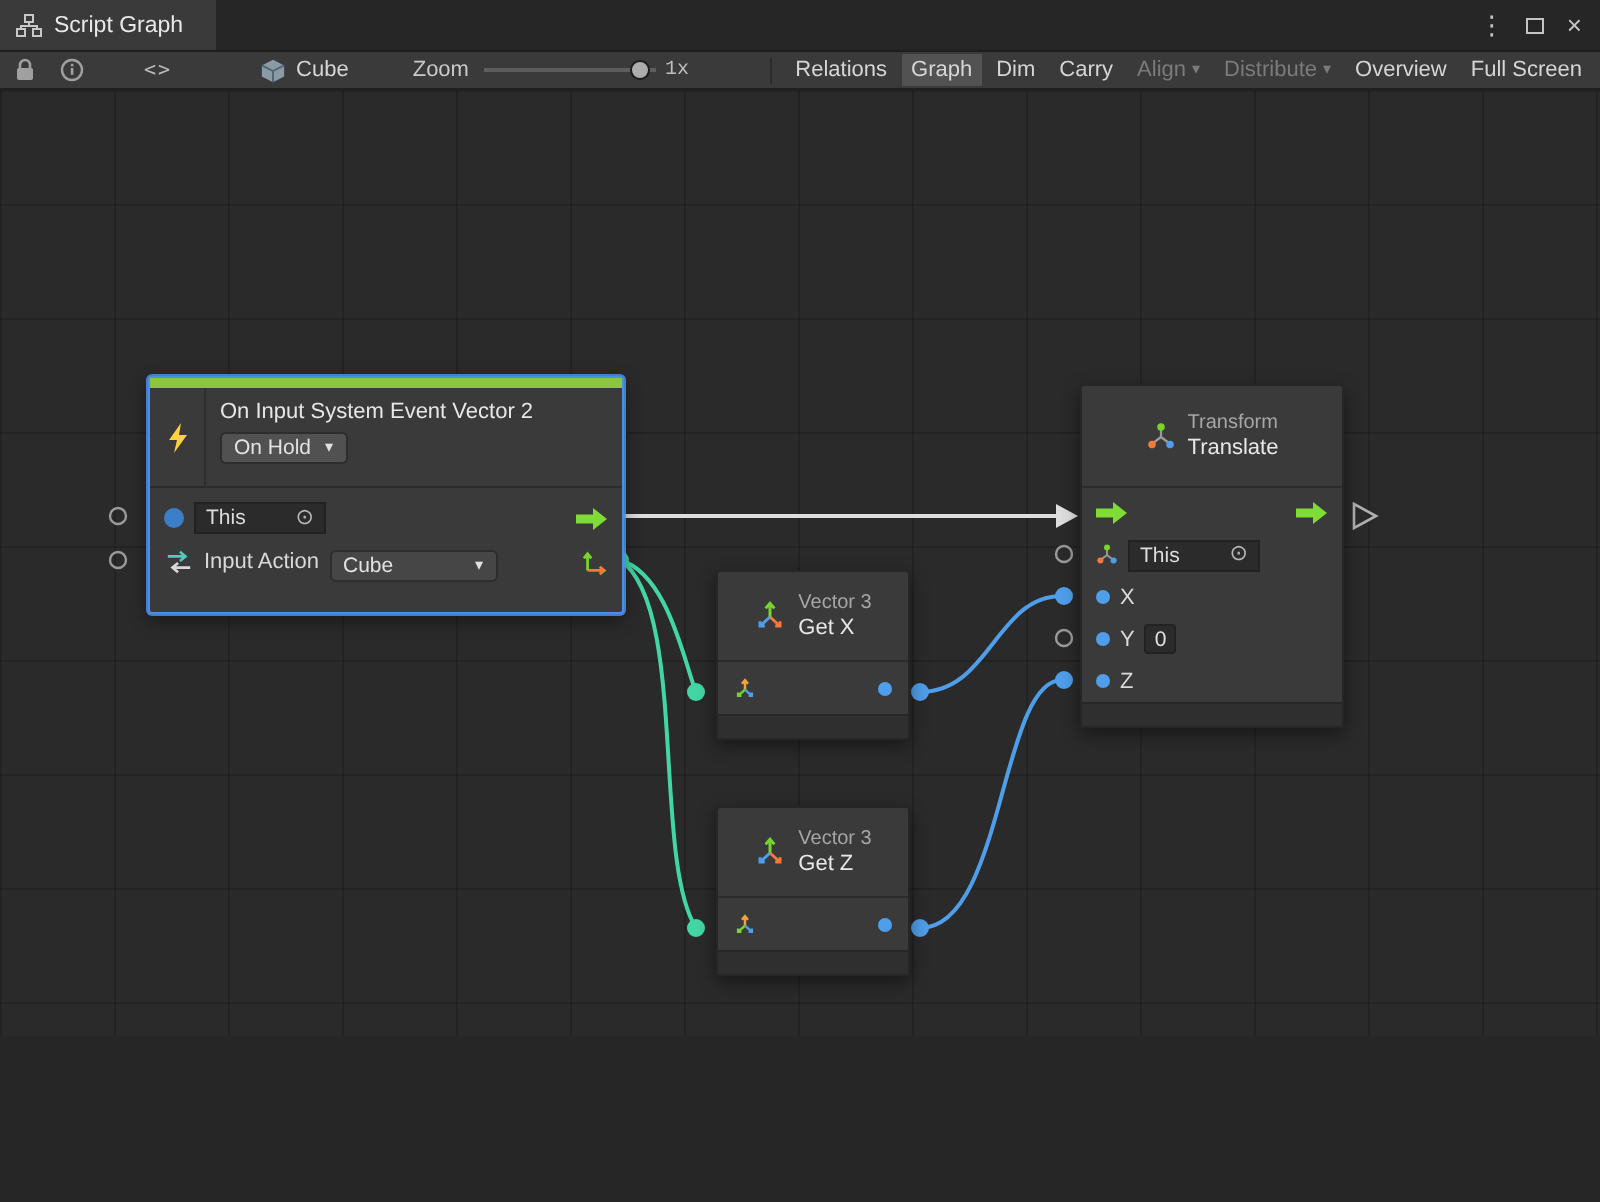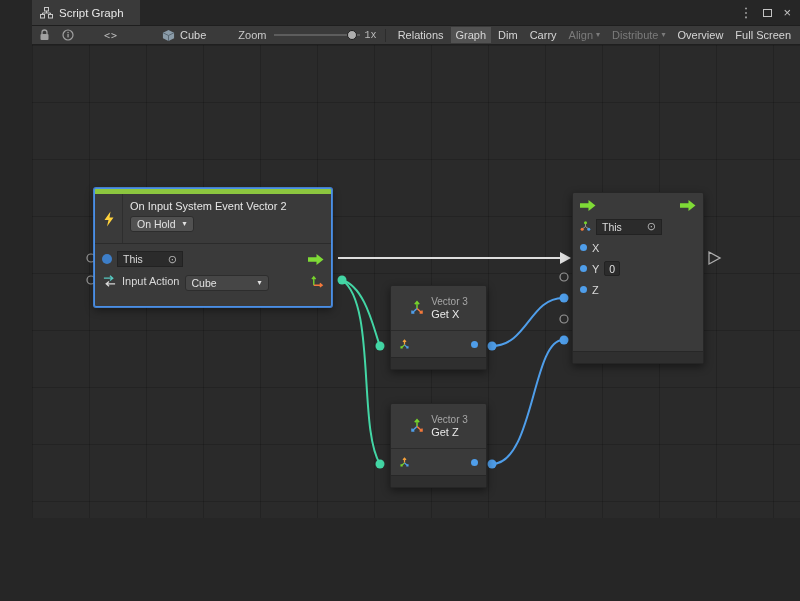--- a/index.html
+++ b/index.html
@@ -1,18 +1,18 @@
 <!DOCTYPE html>
 <html><head>
 <meta charset="utf-8">
 <style>
   * { margin:0; padding:0; box-sizing:border-box; }
   html,body { width:800px; height:601px; overflow:hidden; background:#262626;
     font-family:"Liberation Sans", sans-serif; }
-  .app { width:800px; height:518px; display:flex; flex-direction:column;padding-left:32px; }
+  .app { width:800px; height:518px; display:flex; flex-direction:column; }
 
   
   .titlebar { height:25px; background:#262626; display:flex; align-items:stretch; }
   .tab { display:flex; align-items:center; gap:6px; padding:0 16px 0 8px;
     background:#3a3a3a; color:#e8e8e8; font-size:11.5px; }
   .win-controls { margin-left:auto; display:flex; align-items:center; gap:11px;
     padding-right:9px; color:#c4c4c4; font-size:13px; }
   .wc { cursor:default; line-height:1; }
   .wc-box { width:9px; height:8px; border:1px solid #c4c4c4; display:inline-block; }
 
@@ -180,21 +180,21 @@
       <circle cx="532" cy="295" r="4.5" fill="#4F9EEA"></circle>
 
       <circle cx="59" cy="213" r="4" fill="none" stroke="#9a9a9a" stroke-width="1.2"></circle>
       <circle cx="59" cy="235" r="4" fill="none" stroke="#9a9a9a" stroke-width="1.2"></circle>
       <circle cx="532" cy="232" r="4" fill="none" stroke="#9a9a9a" stroke-width="1.2"></circle>
       <circle cx="532" cy="274" r="4" fill="none" stroke="#9a9a9a" stroke-width="1.2"></circle>
 
       <polygon points="677,207 688,213 677,219" fill="none" stroke="#b0b0b0" stroke-width="1.3"></polygon>
     </svg>
 
-    <div class="node selected" style="left:62px; top:143px; width:238px;">
+    <div class="node selected" style="left:74px; top:143px; width:238px;">
       <div class="accent-bar"></div>
       <div class="ev-header">
         <div class="ev-icon-cell">
           <svg width="14" height="16" viewBox="0 0 14 16">
             <polygon points="8.5,0.5 2.5,9 6.5,9 5,15.5 11.5,6.5 7.5,6.5" fill="#FFD23C"></polygon>
           </svg>
         </div>
         <div class="ev-head-text">
           <div class="node-title">On Input System Event Vector 2</div>
           <div class="mini-dropdown">
@@ -276,20 +276,32 @@
           <path d="M8,8.5 L3,13 M3,10.6 L3,13 L5.4,13" stroke="#77d42c" stroke-width="1.8" fill="none"></path>
           <path d="M8,8.5 L13,13 M13,10.6 L13,13 L10.6,13" stroke="#4f9eea" stroke-width="1.8" fill="none"></path>
         </svg>
         <span class="spacer"></span>
         <span class="port-dot"></span>
       </div>
       <div class="node-footer"></div>
     </div>
 
     <div class="node translate-node" style="left:540px; top:147px;">
+      <div class="t-header">
+        <svg width="15" height="15" viewBox="0 0 16 16">
+          <path d="M8,8 V3 M8,8 L3.8,11.2 M8,8 L12.2,11.2" stroke="#9a9a9a" stroke-width="1.2" fill="none"></path>
+          <circle cx="8" cy="2.6" r="2" fill="#77d42c"></circle>
+          <circle cx="3.2" cy="12" r="2" fill="#f5793b"></circle>
+          <circle cx="12.8" cy="12" r="2" fill="#4f9eea"></circle>
+        </svg>
+        <div>
+          <div class="g-cat">Transform</div>
+          <div class="g-title">Translate</div>
+        </div>
+      </div>
       <div class="t-body">
         <div class="node-row">
           <svg width="16" height="11" viewBox="0 0 16 11">
             <polygon points="0,3.2 8.5,3.2 8.5,0 15.5,5.5 8.5,11 8.5,7.8 0,7.8" fill="#7FDB36"></polygon>
           </svg>
           <span class="spacer"></span>
           <svg width="16" height="11" viewBox="0 0 16 11">
             <polygon points="0,3.2 8.5,3.2 8.5,0 15.5,5.5 8.5,11 8.5,7.8 0,7.8" fill="#7FDB36"></polygon>
           </svg>
         </div>

